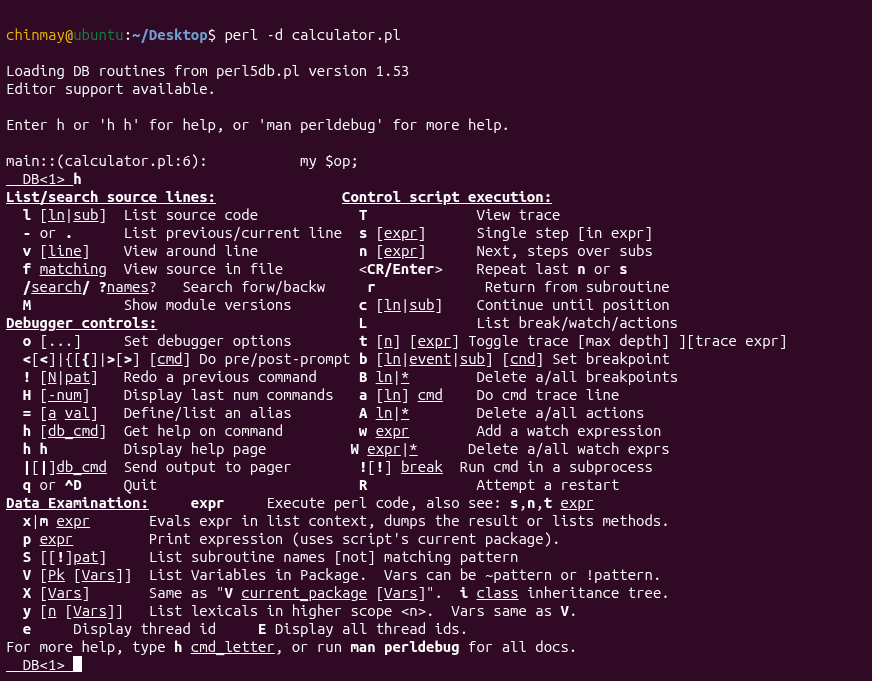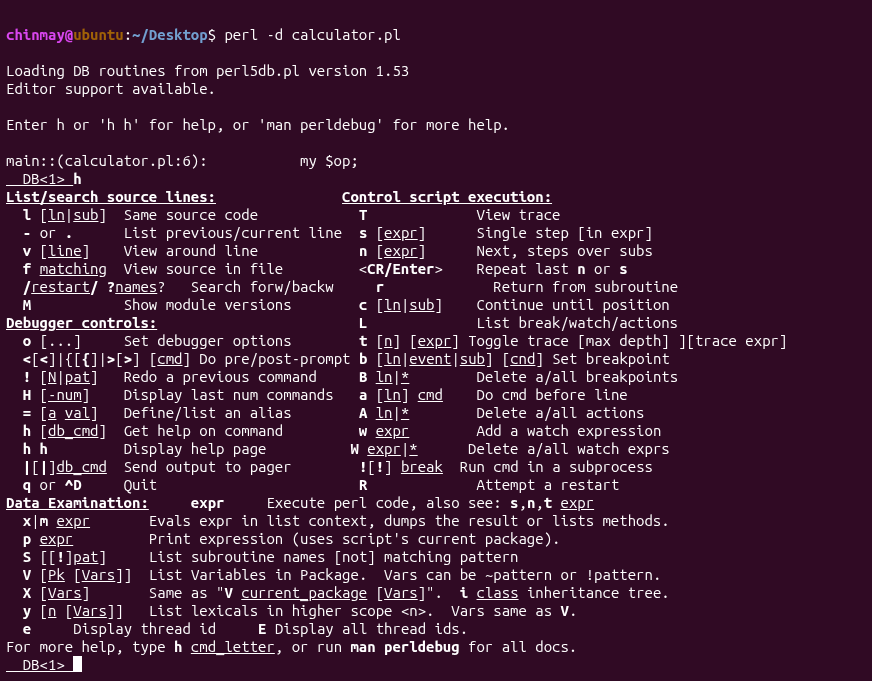--- a/index.html
+++ b/index.html
@@ -10,22 +10,22 @@
     font-family:"Ubuntu Mono","DejaVu Sans Mono",Menlo,Consolas,monospace;
     font-size:15px;
     line-height:18px;
   }
   .term{
     padding:8px 6px 20px 6px;
     white-space:pre;
   }
   .b{font-weight:bold;}
   .u{text-decoration:underline;margin-top:38px;}
-  .user{color:#d946ef;font-weight:bold;}
-  .host{color:#a16207;font-weight:bold;}
+  .user{color:#eab308;font-weight:normal;}
+  .host{color:#15803d;font-weight:normal;}
   .path{color:#729fcf;font-weight:bold;}
   .dollar{color:#ffffff;}
   .cursor{
     display:inline-block;
     width:9px;
     height:16px;
     background:#ffffff;
     vertical-align:-2px;
   }
   
@@ -38,31 +38,31 @@
 <span class="user">chinmay</span><span class="user">@</span><span class="host">ubuntu</span><span>:</span><span class="path b">~</span><span class="path b">/</span><span class="path b">Desktop</span><span class="dollar">$</span><span> perl -d calculator.pl</span>
 <span></span>
 <span>Loading DB routines from perl5db.pl version 1.53</span>
 <span>Editor support available.</span>
 <span></span>
 <span>Enter h or 'h h' for help, or 'man perldebug' for more help.</span>
 <span></span>
 <span>main::(calculator.pl:6):           my $op;</span>
 <span class="u">  DB&lt;1&gt; </span><span class="b">h</span>
 <span class="b u">List/search source lines:</span>               <span class="b u">Control script execution:</span>
-  <span class="b">l</span> [<span class="u">ln</span><span>|</span><span class="u">sub</span>]<span>  Same source code</span>            <span class="b">T</span>             <span>View trace</span>
+  <span class="b">l</span> [<span class="u">ln</span><span>|</span><span class="u">sub</span>]<span>  List source code</span>            <span class="b">T</span>             <span>View trace</span>
   <span class="b">- </span><span>or</span><span class="b"> .</span>      <span>List previous/current line</span>  <span class="b">s</span> [<span class="u">expr</span>]      <span>Single step [in expr]</span>
   <span class="b">v</span> [<span class="u">line</span>]    <span>View around line</span>            <span class="b">n</span> [<span class="u">expr</span>]      <span>Next, steps over subs</span>
   <span class="b">f</span> <span class="u">matching</span> <span> View source in file</span>         <span>&lt;</span><span class="b">CR/Enter</span><span>&gt;</span>    <span>Repeat last </span><span class="b">n</span><span> or </span><span class="b">s</span>
-  <span class="b">/</span><span class="u">restart</span><span class="b">/ ?</span><span class="u">names</span><span>?</span>   <span>Search forw/backw</span>     <span class="b">r</span>             <span>Return from subroutine</span>
+  <span class="b">/</span><span class="u">search</span><span class="b">/ ?</span><span class="u">names</span><span>?</span>   <span>Search forw/backw</span>     <span class="b">r</span>             <span>Return from subroutine</span>
   <span class="b">M</span>           <span>Show module versions</span>        <span class="b">c</span> [<span class="u">ln</span><span>|</span><span class="u">sub</span>]    <span>Continue until position</span>
 <span class="b u">Debugger controls:</span>                        <span class="b">L</span>             <span>List break/watch/actions</span>
   <span class="b">o</span> <span>[...]</span>     <span>Set debugger options</span>        <span class="b">t</span> [<span class="u">n</span>] [<span class="u">expr</span>] <span>Toggle trace [max depth] ][trace expr]</span>
   <span class="b">&lt;</span><span>[</span><span class="b">&lt;</span><span>]|{</span><span>[</span><span class="b">{</span><span>]|</span><span class="b">&gt;</span><span>[</span><span class="b">&gt;</span><span>]</span> [<span class="u">cmd</span>] <span>Do pre/post-prompt</span> <span class="b">b</span> [<span class="u">ln</span><span>|</span><span class="u">event</span><span>|</span><span class="u">sub</span>] [<span class="u">cnd</span>] <span>Set breakpoint</span>
   <span class="b">!</span> [<span class="u">N</span><span>|</span><span class="u">pat</span>]   <span>Redo a previous command</span>     <span class="b">B</span> <span class="u">ln</span><span>|</span><span class="u">*</span>        <span>Delete a/all breakpoints</span>
-  <span class="b">H</span> [<span class="u">-num</span>]    <span>Display last num commands</span>   <span class="b">a</span> [<span class="u">ln</span>] <span class="u">cmd</span>    <span>Do cmd before line</span>
+  <span class="b">H</span> [<span class="u">-num</span>]    <span>Display last num commands</span>   <span class="b">a</span> [<span class="u">ln</span>] <span class="u">cmd</span>    <span>Do cmd trace line</span>
   <span class="b">=</span> [<span class="u">a</span> <span class="u">val</span>]   <span>Define/list an alias</span>        <span class="b">A</span> <span class="u">ln</span><span>|</span><span class="u">*</span>        <span>Delete a/all actions</span>
   <span class="b">h</span> [<span class="u">db_cmd</span>]  <span>Get help on command</span>         <span class="b">w</span> <span class="u">expr</span>        <span>Add a watch expression</span>
   <span class="b">h h</span>         <span>Display help page</span>          <span class="b">W</span> <span class="u">expr</span><span>|</span><span class="u">*</span>      <span>Delete a/all watch exprs</span>
   <span class="b">|</span><span>[</span><span class="b">|</span><span>]</span><span class="u">db_cmd</span>  <span>Send output to pager</span>        <span class="b">!</span><span>[</span><span class="b">!</span><span>]</span> <span class="u">break</span>  <span>Run cmd in a subprocess</span>
   <span class="b">q</span><span> or </span><span class="b">^D</span>     <span>Quit</span>                        <span class="b">R</span>             <span>Attempt a restart</span>
 <span class="b u">Data Examination:</span>     <span class="b">expr</span>     <span>Execute perl code, also see:</span> <span class="b">s</span>,<span class="b">n</span>,<span class="b">t</span> <span class="u">expr</span>
   <span class="b">x</span><span>|</span><span class="b">m</span> <span class="u">expr</span>       <span>Evals expr in list context, dumps the result or lists methods.</span>
   <span class="b">p</span> <span class="u">expr</span>         <span>Print expression (uses script's current package).</span>
   <span class="b">S</span> <span>[[</span><span class="b">!</span><span>]</span><span class="u">pat</span><span>]</span>     <span>List subroutine names [not] matching pattern</span>
   <span class="b">V</span> [<span class="u">Pk</span> [<span class="u">Vars</span>]]  <span>List Variables in Package.  Vars can be ~pattern or !pattern.</span>

